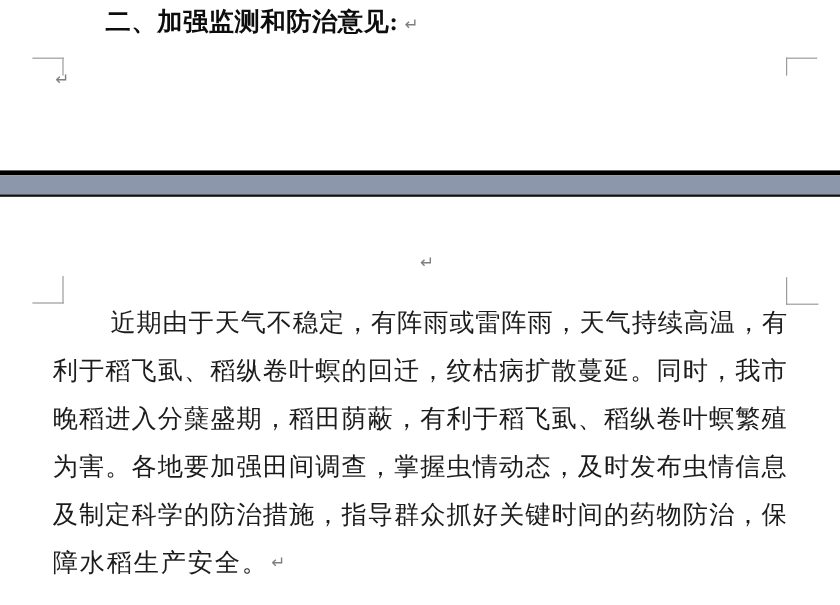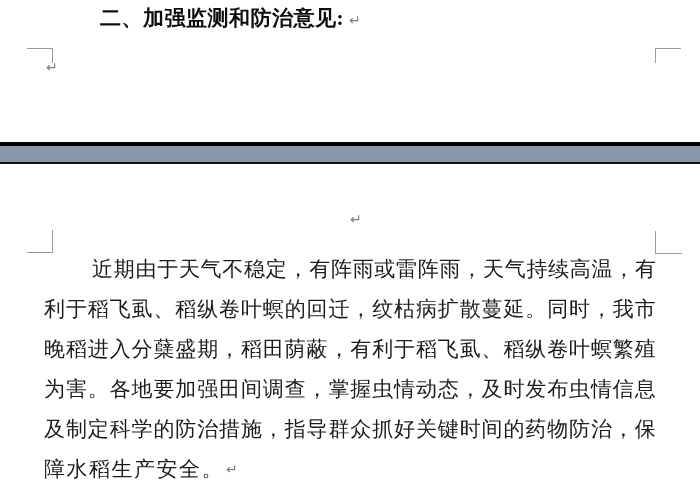--- a/index.html
+++ b/index.html
@@ -8,21 +8,21 @@
     width: 700px;
     height: 504px;
     background: #ffffff;
     overflow: hidden;
     font-family: "Liberation Serif", "DejaVu Serif", serif;
   }
 
   
   .heading {
     position: absolute;
-    left: 100px;
+    left: 88px;
     top: 4px;
     font-size: 21px;
     font-weight: bold;
     color: #0d0d0d;
     letter-spacing: 0.5px;
     white-space: nowrap;
   }
   .heading .pmark { font-weight: normal; margin-left: 5px; }
 
   

